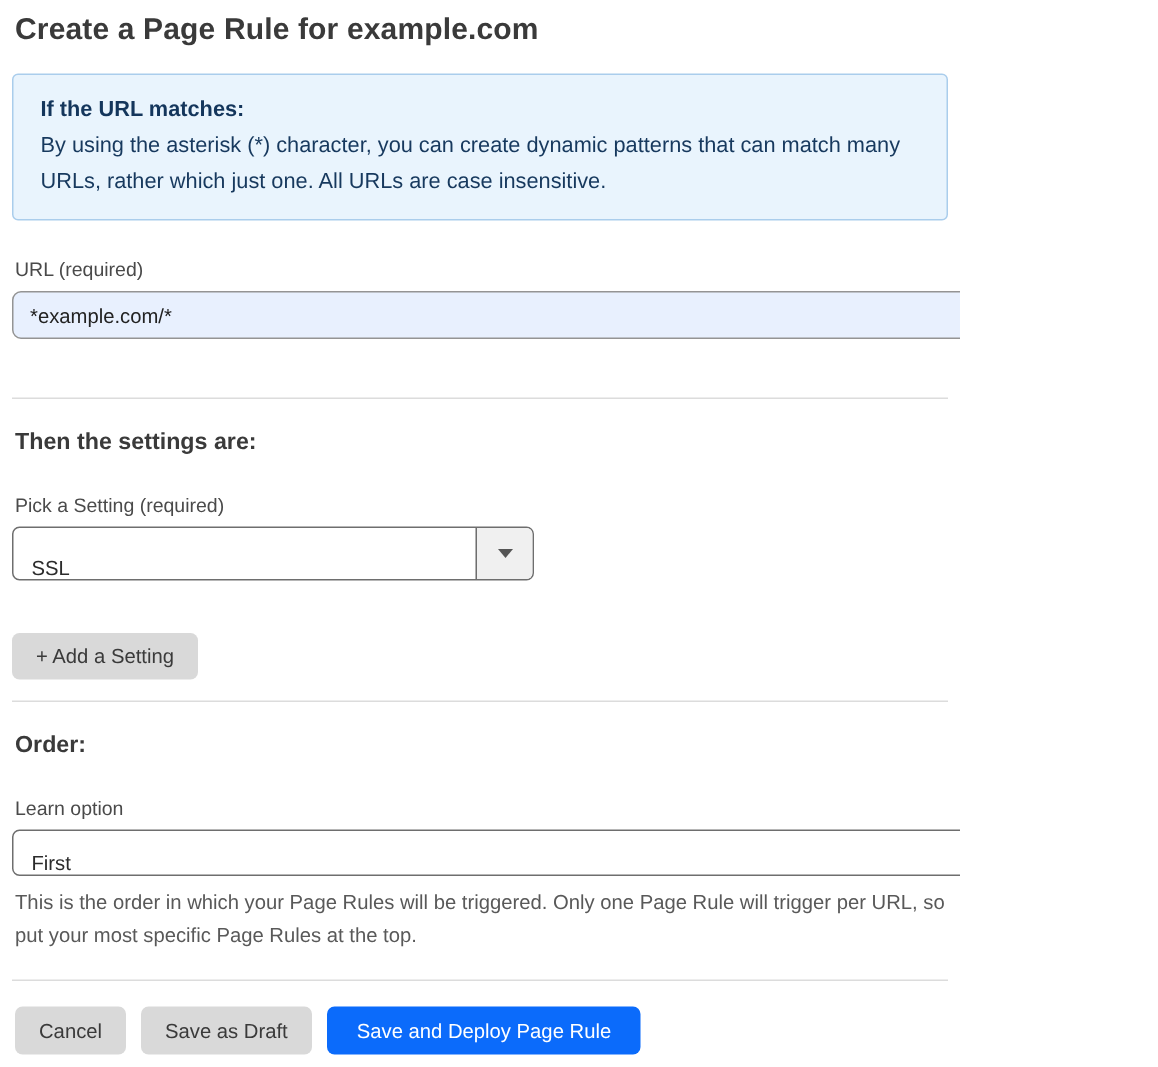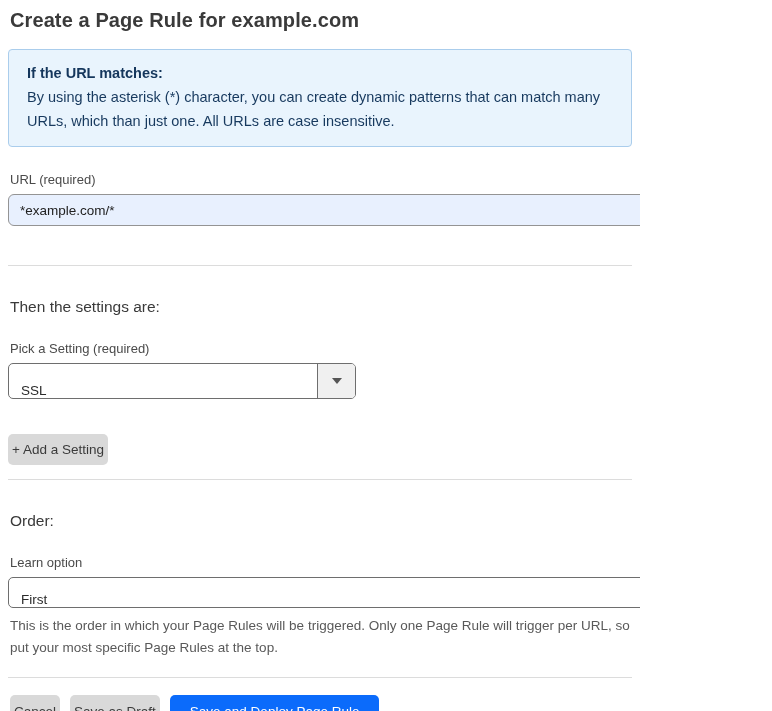--- a/index.html
+++ b/index.html
@@ -67,23 +67,23 @@
   .divider {
     border: none;
     border-top: 1px solid #dcdcdc;
     margin: 0 0;
   }
   .divider-1 { margin-top: 39px; }
   .divider-2 { margin-top: 14px; }
   .divider-3 { margin-top: 18px; }
   .section-heading {
     font-size: 15.5px;
-    font-weight: 400;
+    font-weight: 700;
     color: #3a3a3a;
-    margin-top: 32px;
+    margin-top: 20px;
     padding-left: 2px;
   }
   .selects-row {
     display: flex;
     margin-top: 0;
   }
   .select-col-1 { width: 348px; }
   .select-col-2 { width: 286px; }
   .select-col .field-label { margin-top: 25px; }
   .select-box {
@@ -126,21 +126,21 @@
   .btn {
     display: inline-flex;
     align-items: center;
     justify-content: center;
     height: 32px;
     border: none;
     border-radius: 5px;
     font-size: 13.5px;
     font-family: "Liberation Sans", sans-serif;
     cursor: pointer;
-    padding: 0 4px;
+    padding: 0 16px;
   }
   .btn-gray {
     background: #d9d9d9;
     color: #3a3a3a;
   }
   .btn-blue {
     background: #0b6bfb;
     color: #ffffff;
     padding: 0 20px;
   }
@@ -169,21 +169,21 @@
 </style>
 </head>
 <body>
 
 <div class="container">
 
   <h1 class="page-title">Create a Page Rule for example.com</h1>
 
   <div class="info-box">
     <div class="info-heading">If the URL matches:</div>
-    <div class="info-body">By using the asterisk (*) character, you can create dynamic patterns that can match many URLs, which than just one. All URLs are case insensitive.</div>
+    <div class="info-body">By using the asterisk (*) character, you can create dynamic patterns that can match many URLs, rather which just one. All URLs are case insensitive.</div>
   </div>
 
   <div class="field-label">URL (required)</div>
   <input class="url-input" type="text" value="*example.com/*" style="">
 
   <hr class="divider divider-1">
 
   <div class="section-heading">Then the settings are:</div>
 
   <div class="selects-row">

